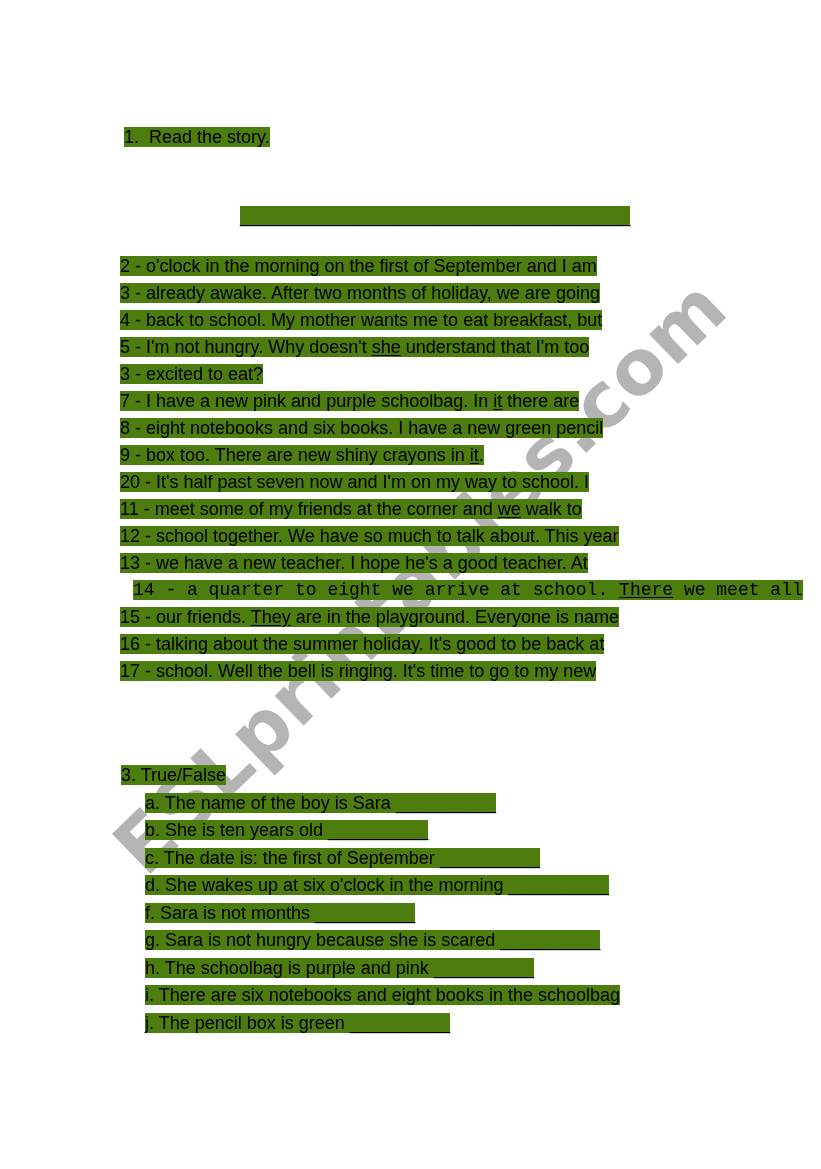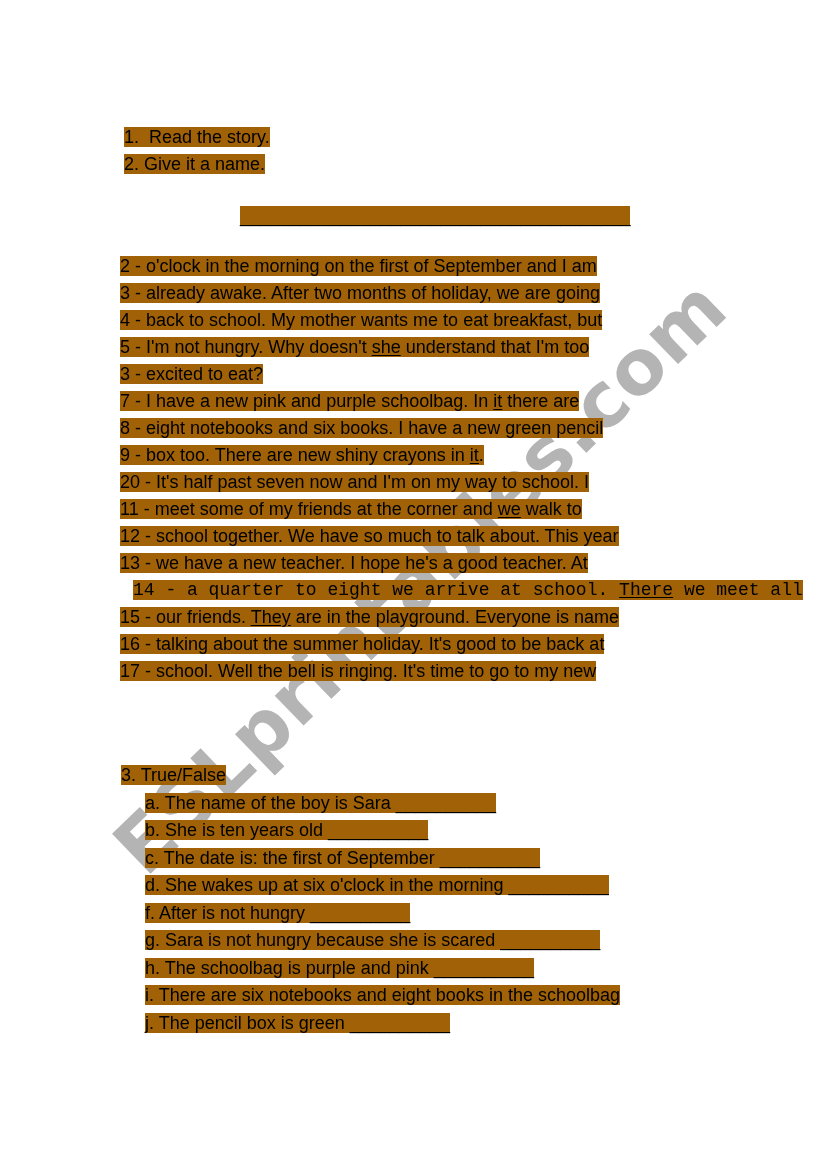--- a/index.html
+++ b/index.html
@@ -52,40 +52,39 @@
   }
   .tf {
     position: absolute;
     left: 121px;
     top: 762px;
     line-height: 27.5px;
   }
   .tf-items .line { padding-left: 24px; }
   .line { white-space: nowrap; }
   .halo {
-    background: #a16207;
+    background: #4d7c0f;
     white-space: pre;
     margin-top: 39px;
   }
   .indent { padding-left: 13px; font-family: Liberation Mono, monospace; }
   .u {
     text-decoration: underline;
     text-underline-offset: 2px;
   }
 </style>
 </head>
 <body>
 
 <div class="page">
   <div class="watermark" style="color: rgb(180, 180, 180);">ESLprintables.com</div>
 
   <div class="content">
     <div class="instructions" id="instructions">
         <div class="line"><span class="halo">1.  Read the story.</span></div>
-        <div class="line"><span class="halo">2. Give it a name.</span></div>
       </div>
 
     <div class="title-blank line">
       <span class="halo">_______________________________________</span>
     </div>
 
     <div class="story" id="story">
         <div class="line"><span class="halo"><span>2 - o'clock in the morning on the first of September and I am</span></span></div>
         <div class="line"><span class="halo"><span>3 - already awake. After two months of holiday, we are going</span></span></div>
         <div class="line"><span class="halo"><span>4 - back to school. My mother wants me to eat breakfast, but</span></span></div>
@@ -106,21 +105,21 @@
 
     <div class="tf">
       <div class="line">
         <span class="halo">3. True/False</span>
       </div>
       <div class="tf-items" id="tf-items">
           <div class="line"><span class="halo">a. The name of the boy is Sara __________</span></div>
           <div class="line"><span class="halo">b. She is ten years old __________</span></div>
           <div class="line"><span class="halo">c. The date is: the first of September __________</span></div>
           <div class="line"><span class="halo">d. She wakes up at six o'clock in the morning __________</span></div>
-          <div class="line"><span class="halo">f. After is not hungry __________</span></div>
+          <div class="line"><span class="halo">f. Sara is not months __________</span></div>
           <div class="line"><span class="halo">g. Sara is not hungry because she is scared __________</span></div>
           <div class="line"><span class="halo">h. The schoolbag is purple and pink __________</span></div>
           <div class="line"><span class="halo">i. There are six notebooks and eight books in the schoolbag</span></div>
           <div class="line"><span class="halo">j. The pencil box is green __________</span></div>
         </div>
     </div>
   </div>
 </div>
 
 </body></html>

